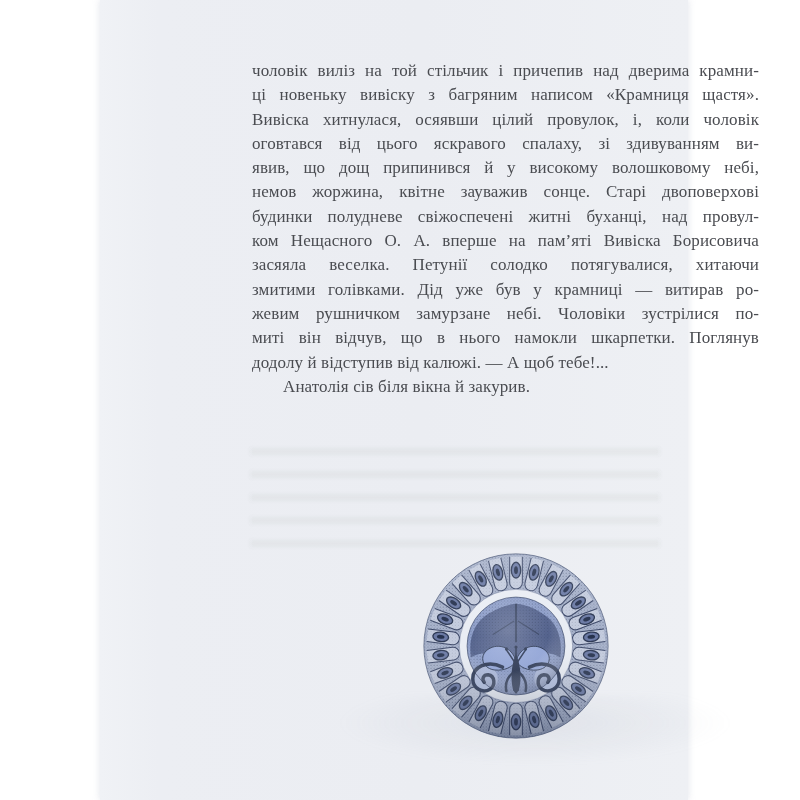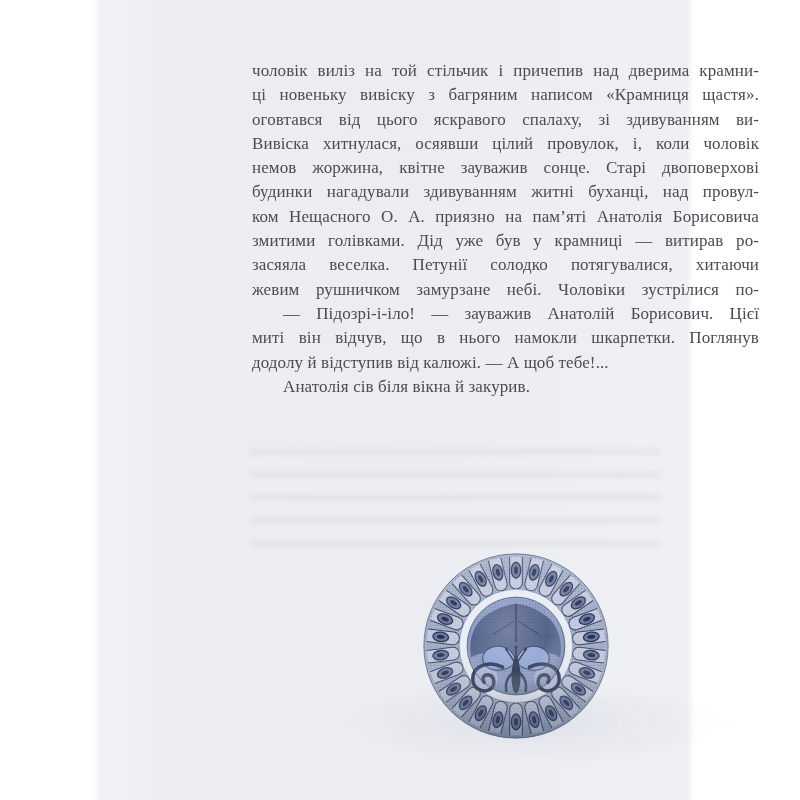--- a/index.html
+++ b/index.html
@@ -59,29 +59,29 @@
 </style>
 </head>
 <body>
 
 <div id="stage">
   <div id="paper">
 
     <div id="text-block">
         <div class="text-line">чоловік виліз на той стільчик і причепив над дверима крамни-</div>
         <div class="text-line">ці новеньку вивіску з багряним написом «Крамниця щастя».</div>
+        <div class="text-line">Вивіска хитнулася, осяявши цілий провулок, і, коли чоловік</div>
         <div class="text-line">оговтався від цього яскравого спалаху, зі здивуванням ви-</div>
-        <div class="text-line">Вивіска хитнулася, осяявши цілий провулок, і, коли чоловік</div>
+        <div class="text-line">явив, що дощ припинився й у високому волошковому небі,</div>
         <div class="text-line">немов жоржина, квітне зауважив сонце. Старі двоповерхові</div>
-        <div class="text-line">будинки нагадували здивуванням житні буханці, над провул-</div>
-        <div class="text-line">ком Нещасного О. А. приязно на пам’яті Анатолія Борисовича</div>
+        <div class="text-line">будинки полудневе свіжоспечені житні буханці, над провул-</div>
+        <div class="text-line">ком Нещасного О. А. вперше на пам’яті Вивіска Борисовича</div>
+        <div class="text-line">засяяла веселка. Петунії солодко потягувалися, хитаючи</div>
         <div class="text-line">змитими голівками. Дід уже був у крамниці — витирав ро-</div>
-        <div class="text-line">засяяла веселка. Петунії солодко потягувалися, хитаючи</div>
         <div class="text-line">жевим рушничком замурзане небі. Чоловіки зустрілися по-</div>
-        <div class="text-line indent">— Підозрі-і-іло! — зауважив Анатолій Борисович. Цієї</div>
         <div class="text-line">миті він відчув, що в нього намокли шкарпетки. Поглянув</div>
         <div class="text-line para-end">додолу й відступив від калюжі. — А щоб тебе!...</div>
         <div class="text-line para-end indent">Анатолія сів біля вікна й закурив.</div>
       </div>
 
     <div id="ghost-upper" class="ghost"></div>
     <div id="ghost-lower" class="ghost"></div>
 
     <svg id="medallion" viewBox="-100 -100 200 200" xmlns="http://www.w3.org/2000/svg">
       <defs>

